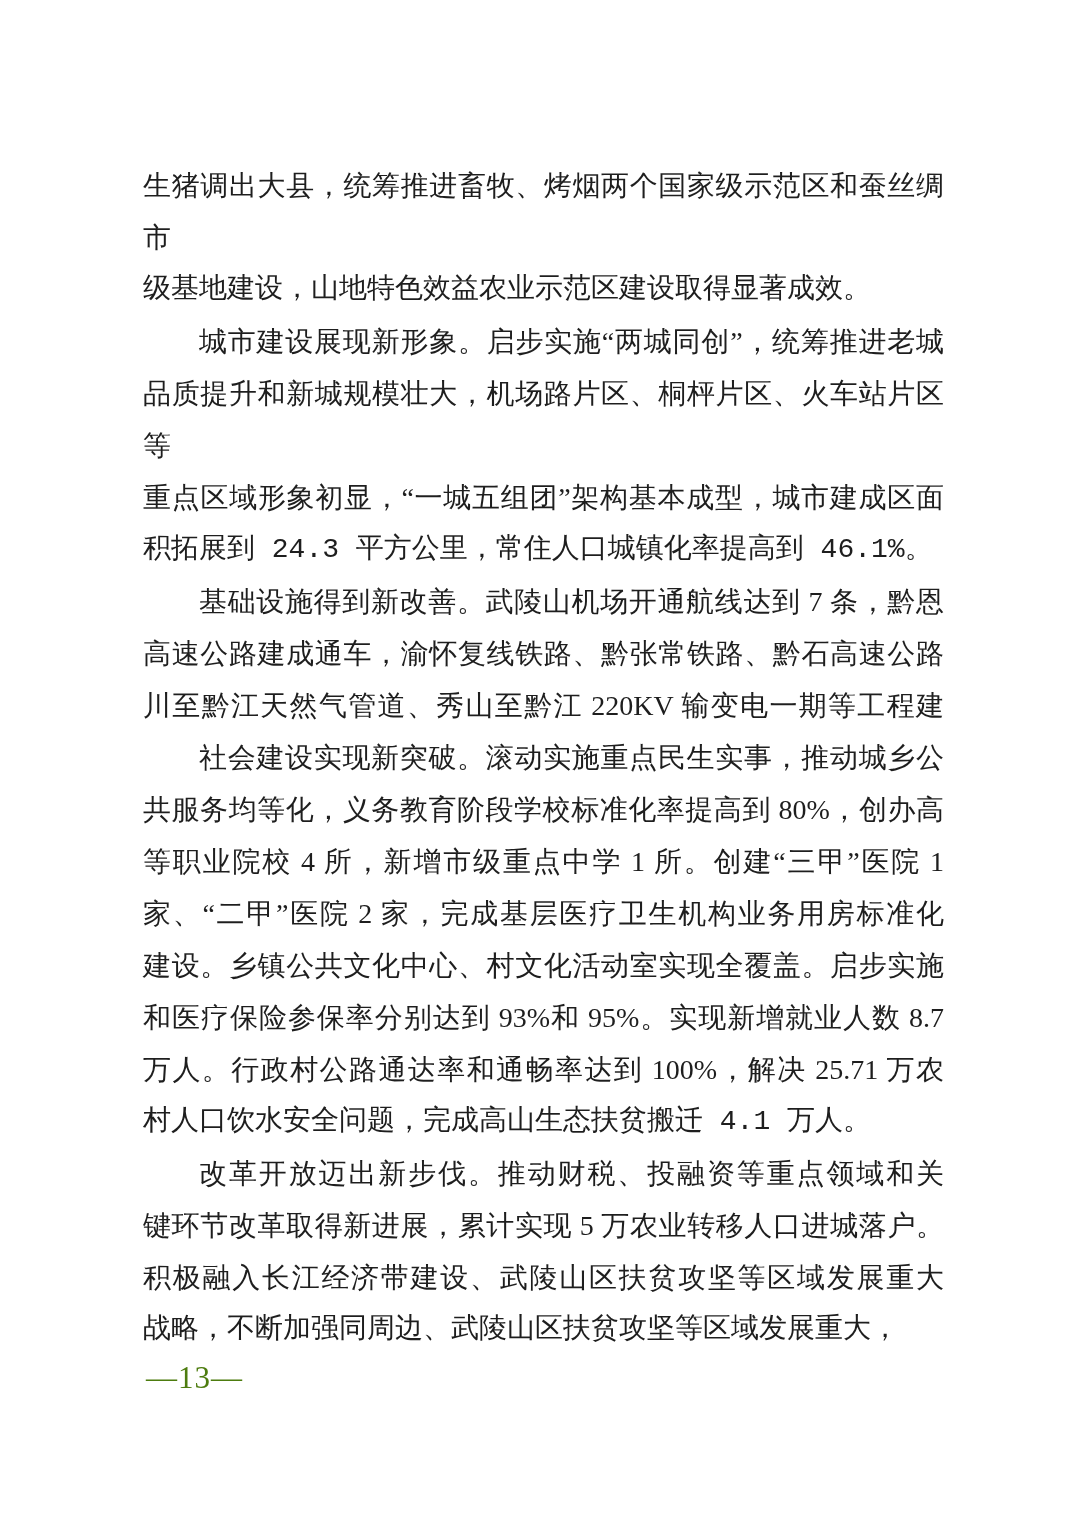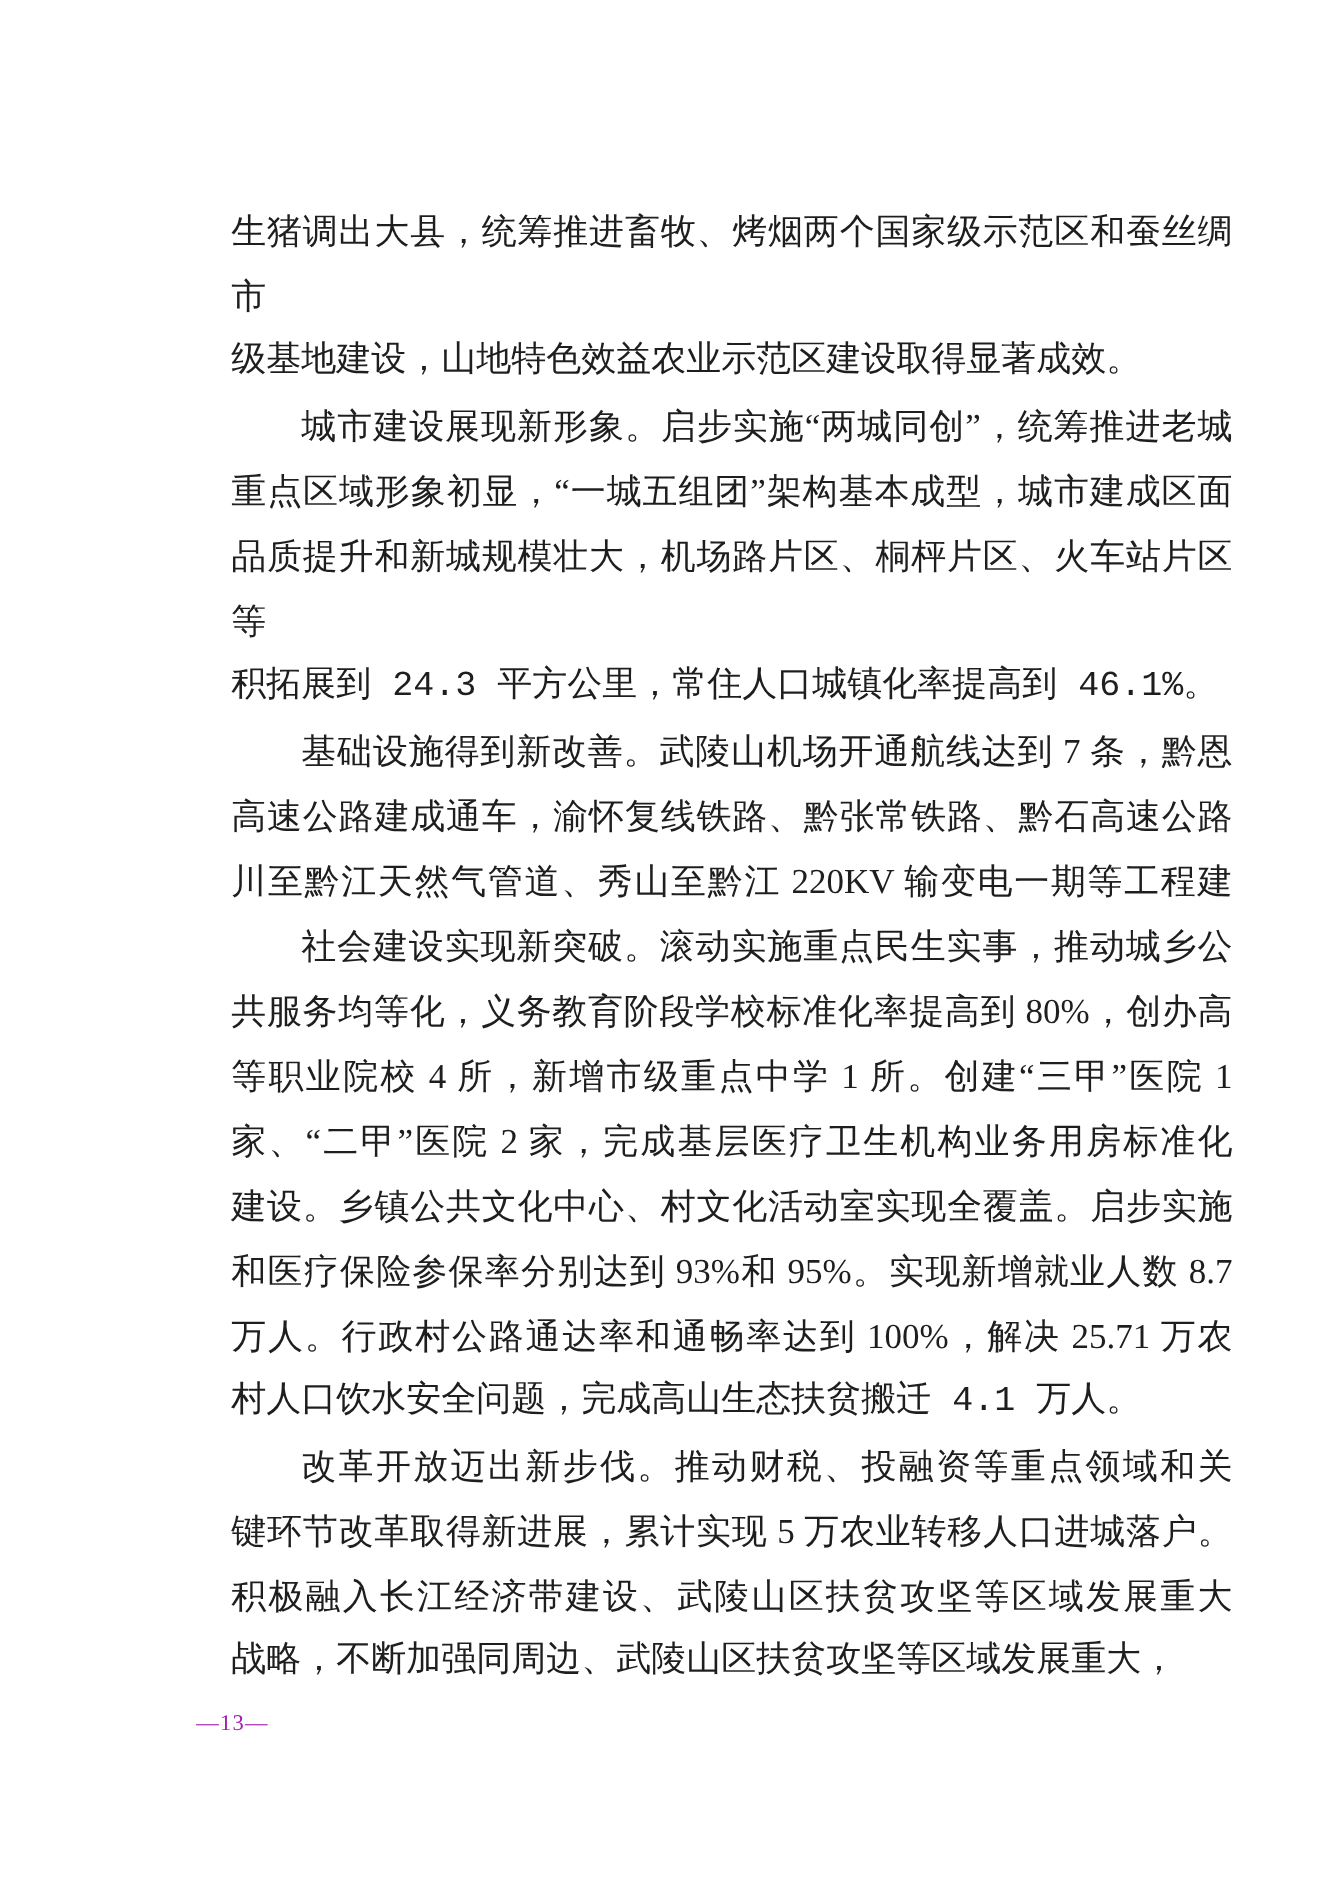--- a/index.html
+++ b/index.html
@@ -17,54 +17,53 @@
     color: #1e1e1e;
   }
   .doc-body {
     position: absolute;
     left: 143px;
     top: 160px;
     width: 801px;
     font-size: 28px;
     line-height: 52px;
     font-weight: 400;
-    margin-left: 42px;
   }
   .line {
     text-align: justify;
     text-align-last: justify;
     white-space: normal;
   }
   .line.indent {
     text-indent: 2em;
   }
   .line.last {
     text-align-last: left;
     font-family: Liberation Mono, monospace;
   }
   .page-number {
     position: absolute;
-    left: 157px;
+    left: 146px;
     top: 1358px;
-    font-size: 18px;
+    font-size: 31px;
     line-height: 40px;
     letter-spacing: 1px;
-    color: #a21caf;
+    color: #4d7c0f;
   }
 </style>
 </head>
 <body>
 
 <div class="page">
   <div class="doc-body">
       <div class="line">生猪调出大县，统筹推进畜牧、烤烟两个国家级示范区和蚕丝绸市</div>
       <div class="line last">级基地建设，山地特色效益农业示范区建设取得显著成效。</div>
       <div class="line indent">城市建设展现新形象。启步实施“两城同创”，统筹推进老城</div>
+      <div class="line">品质提升和新城规模壮大，机场路片区、桐枰片区、火车站片区等</div>
       <div class="line">重点区域形象初显，“一城五组团”架构基本成型，城市建成区面</div>
-      <div class="line">品质提升和新城规模壮大，机场路片区、桐枰片区、火车站片区等</div>
       <div class="line last">积拓展到 24.3 平方公里，常住人口城镇化率提高到 46.1%。</div>
       <div class="line indent">基础设施得到新改善。武陵山机场开通航线达到 7 条，黔恩</div>
       <div class="line">高速公路建成通车，渝怀复线铁路、黔张常铁路、黔石高速公路</div>
       <div class="line">川至黔江天然气管道、秀山至黔江 220KV 输变电一期等工程建</div>
       <div class="line indent">社会建设实现新突破。滚动实施重点民生实事，推动城乡公</div>
       <div class="line">共服务均等化，义务教育阶段学校标准化率提高到 80%，创办高</div>
       <div class="line">等职业院校 4 所，新增市级重点中学 1 所。创建“三甲”医院 1</div>
       <div class="line">家、“二甲”医院 2 家，完成基层医疗卫生机构业务用房标准化</div>
       <div class="line">建设。乡镇公共文化中心、村文化活动室实现全覆盖。启步实施</div>
       <div class="line">和医疗保险参保率分别达到 93%和 95%。实现新增就业人数 8.7</div>

